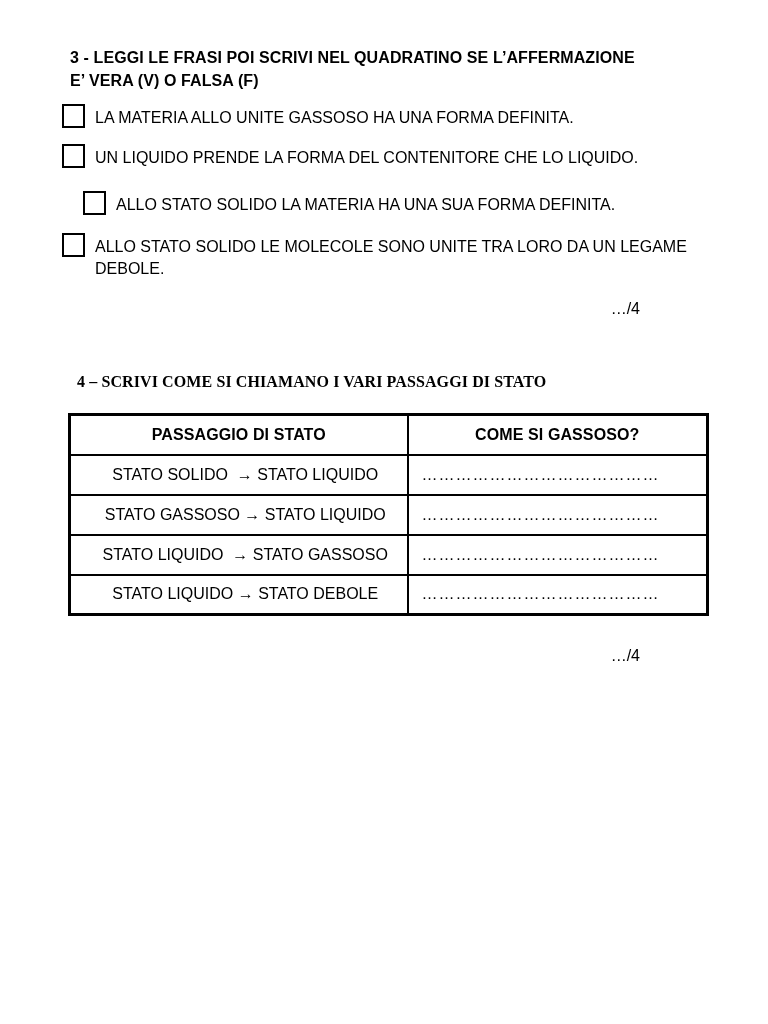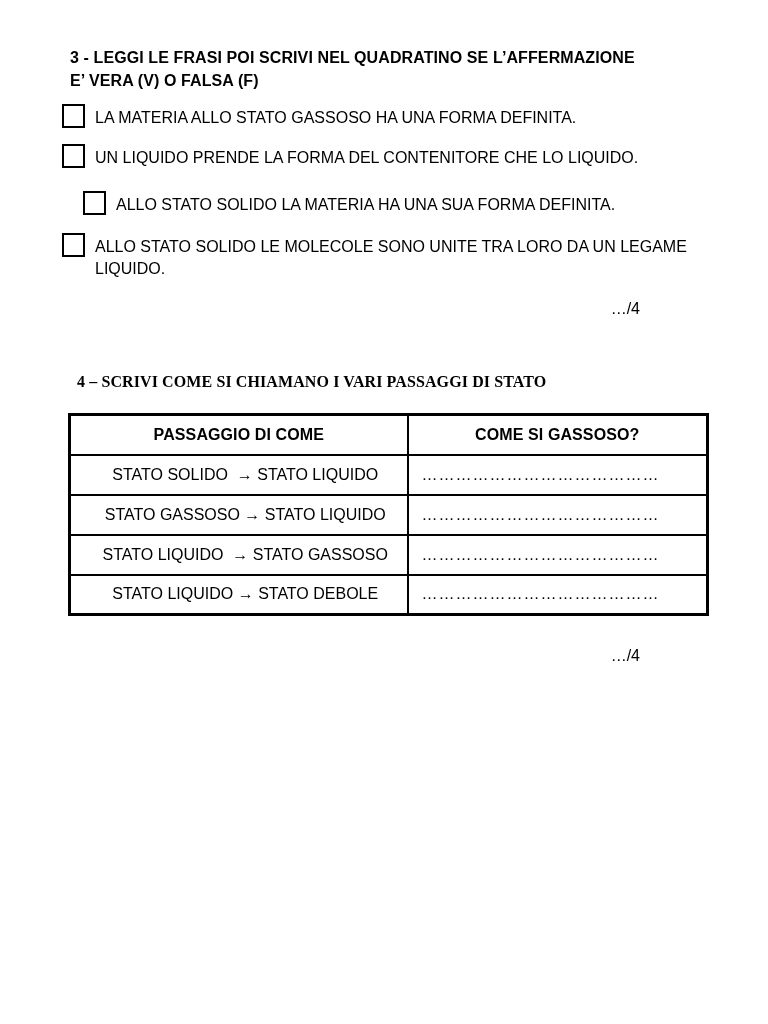--- a/index.html
+++ b/index.html
@@ -92,51 +92,51 @@
   col.c2 { width: 300px; }
 </style>
 </head>
 <body>
 
 <div id="heading3" class="heading pre">3 - LEGGI LE FRASI POI SCRIVI NEL QUADRATINO SE L’AFFERMAZIONE
 E’ VERA (V) O FALSA (F)</div>
 
 <div id="statement-0" class="statement">
   <div class="checkbox"></div>
-  <div class="statement-text pre">LA MATERIA ALLO STATO GASSOSO HA UNA FORMA DEFINITA.</div>
+  <div class="statement-text pre">LA MATERIA ALLO UNITE GASSOSO HA UNA FORMA DEFINITA.</div>
 </div>
 
 <div id="statement-1" class="statement">
   <div class="checkbox"></div>
   <div class="statement-text pre">UN LIQUIDO PRENDE LA FORMA DEL CONTENITORE CHE LO LIQUIDO.</div>
 </div>
 
 <div id="statement-2" class="statement">
   <div class="checkbox"></div>
   <div class="statement-text pre">ALLO STATO SOLIDO LA MATERIA HA UNA SUA FORMA DEFINITA.</div>
 </div>
 
 <div id="statement-3" class="statement">
   <div class="checkbox"></div>
   <div class="statement-text pre">ALLO STATO SOLIDO LE MOLECOLE SONO UNITE TRA LORO DA UN LEGAME
-LIQUIDO.</div>
+DEBOLE.</div>
 </div>
 
 <div id="score3" class="score">…/4</div>
 
 <div id="heading4" class="heading pre">4 – SCRIVI COME SI CHIAMANO I VARI PASSAGGI DI STATO</div>
 
 <table id="state-table">
   <colgroup>
       <col class="c1">
       <col class="c2">
     </colgroup>
   <tbody>
       <tr>
-    <th>PASSAGGIO DI COME</th>
+    <th>PASSAGGIO DI STATO</th>
     <th>COME SI GASSOSO?</th>
   </tr>
   <tr>
     <td class="passage-cell pre">STATO SOLIDO  → STATO LIQUIDO</td>
     <td class="answer-cell">……………………………………</td>
   </tr>
   <tr>
     <td class="passage-cell pre">STATO GASSOSO → STATO LIQUIDO</td>
     <td class="answer-cell">……………………………………</td>
   </tr>

